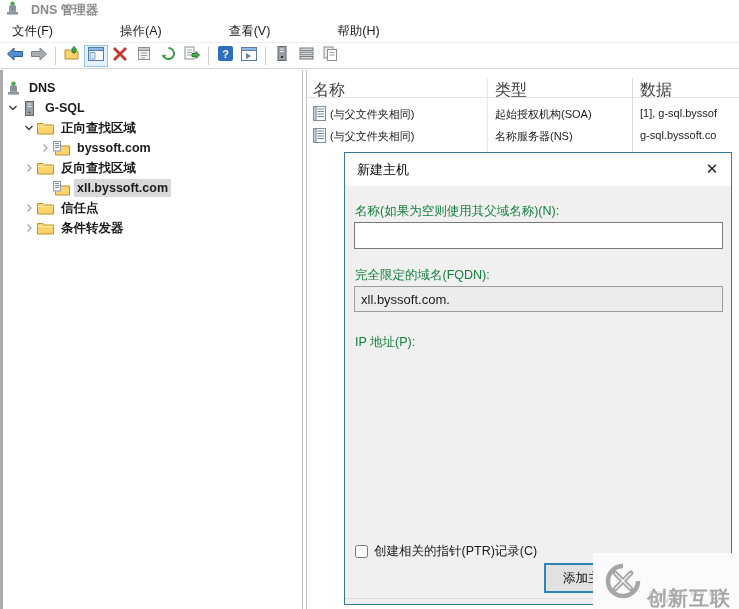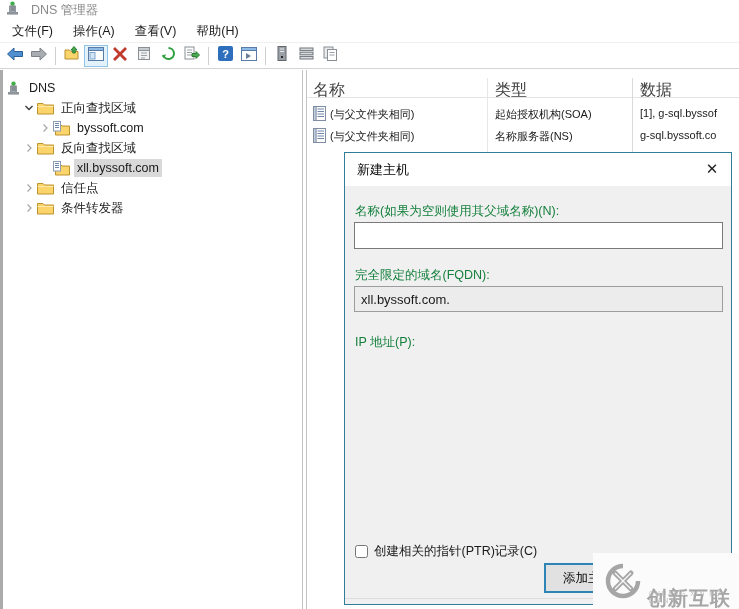--- a/index.html
+++ b/index.html
@@ -7,21 +7,21 @@
   body { font-family:"Liberation Sans","DejaVu Sans",sans-serif; background:#fff; color:#1a1a1a; }
   #win { position:relative; width:739px; height:609px; background:#fff; overflow:hidden; }
 
   
   .titlebar { position:absolute; left:0; top:0; width:739px; height:20px; background:#fff;
               display:flex; align-items:center; padding-left:5px; }
   .titlebar .t-label { color:#8a8a8a; font-size:12.5px; margin-left:8px; }
 
   
   .menubar { position:absolute; left:0; top:20px; width:739px; height:22px; background:#fff;
-             display:flex; align-items:center; font-size:12.5px; }
+             display:flex; align-items:center; font-size:12.5px;gap:47px; }
   .menu-item { padding:3px 10px; color:#1a1a1a; }
   .menu-item:first-child { margin-left:2px; }
 
   
   .toolbar { position:absolute; left:0; top:42px; width:739px; height:27px; background:#fff;
              border-top:1px solid #f0f0f0; border-bottom:1px solid #d4d4d4;
              display:flex; align-items:center; padding-left:3px; }
   .tb-btn { width:24px; height:22px; display:flex; align-items:center; justify-content:center; }
   .tb-btn.pressed { border:1px solid #93c4ea; background:#e3f1fb; }
   .tb-sep { width:1px; height:18px; background:#d0d0d0; margin:0 4px; }
@@ -31,21 +31,21 @@
   .tree-pane { position:absolute; left:3px; top:70px; width:299px; height:539px; background:#fff; }
   .splitter-l { position:absolute; left:302px; top:70px; width:1px; height:539px; background:#c3c3c3; }
   .splitter-r { position:absolute; left:306px; top:70px; width:1px; height:539px; background:#c3c3c3; }
   .list-pane { position:absolute; left:307px; top:70px; width:432px; height:539px; background:#fff; }
 
   
   .tree { position:absolute; left:0; top:8px; width:299px; font-size:12.5px; }
   .tree-row { display:flex; align-items:center; height:20px; white-space:nowrap; }
   .chev { width:16px; height:16px; display:flex; align-items:center; justify-content:center; flex:0 0 16px; }
   .t-ico { width:17px; height:16px; display:flex; align-items:center; justify-content:center; flex:0 0 17px; margin-right:4px; }
-  .t-label { padding:2px 3px; }
+  .t-label { padding:2px 3px;font-weight:bold; }
   .t-sel { background:#d9d9d9; }
   .ind0 { padding-left:2px; } .ind1 { padding-left:2px; } .ind2 { padding-left:18px; } .ind3 { padding-left:34px; }
 
   
   .lv-header { position:absolute; left:0; top:8px; width:432px; height:20px; font-size:16px; color:#404040; }
   .lv-header .h-name { position:absolute; left:6px; top:2px; }
   .lv-header .h-type { position:absolute; left:188px; top:2px; }
   .lv-header .h-data { position:absolute; left:333px; top:2px; }
   .lv-hline { position:absolute; left:0; top:27px; width:432px; height:1px; background:#e4e4e4; }
   .lv-vline1 { position:absolute; left:180px; top:8px; width:1px; height:74px; background:#e7e7e7; }
@@ -218,20 +218,36 @@
               <circle cx="7.5" cy="2.6" r="2.2" fill="#3fae49"></circle>
               <rect x="4.8" y="5" width="5.4" height="6.5" fill="#a9afb5" stroke="#6e757c"></rect>
               <rect x="2" y="11" width="11" height="2.6" fill="#8d949b"></rect>
               <line x1="6" y1="7" x2="9.5" y2="7" stroke="#646b72"></line>
               <line x1="6" y1="9" x2="9.5" y2="9" stroke="#646b72"></line>
             </svg>
         </span>
         <span class="t-label">DNS</span>
       </div>
 
+      <div class="tree-row ind1">
+        <span class="chev">
+          <svg width="10" height="10" viewBox="0 0 10 10">
+              <path d="M1.5 3 L5 6.5 L8.5 3" fill="none" stroke="#3c3c3c" stroke-width="1.4"></path>
+            </svg>
+        </span>
+        <span class="t-ico">
+          <svg width="9" height="15" viewBox="0 0 9 15">
+              <rect x="0.5" y="0.5" width="8" height="14" fill="#9aa0a6" stroke="#5f646a"></rect>
+              <line x1="2.5" y1="3" x2="6.5" y2="3" stroke="#eceeef"></line>
+              <line x1="2.5" y1="5.5" x2="6.5" y2="5.5" stroke="#eceeef"></line>
+              <circle cx="4.5" cy="11.5" r="1" fill="#50565c"></circle>
+            </svg>
+        </span>
+        <span class="t-label">G-SQL</span>
+      </div>
 
       <div class="tree-row ind2">
         <span class="chev">
           <svg width="10" height="10" viewBox="0 0 10 10">
               <path d="M1.5 3 L5 6.5 L8.5 3" fill="none" stroke="#3c3c3c" stroke-width="1.4"></path>
             </svg>
         </span>
         <span class="t-ico">
           <svg width="17" height="14" viewBox="0 0 17 14">
               <path d="M0.5 2.5 L0.5 13 L16.5 13 L16.5 4 L7.5 4 L6 2.5 Z" fill="#fbd46b" stroke="#bc922f"></path>

